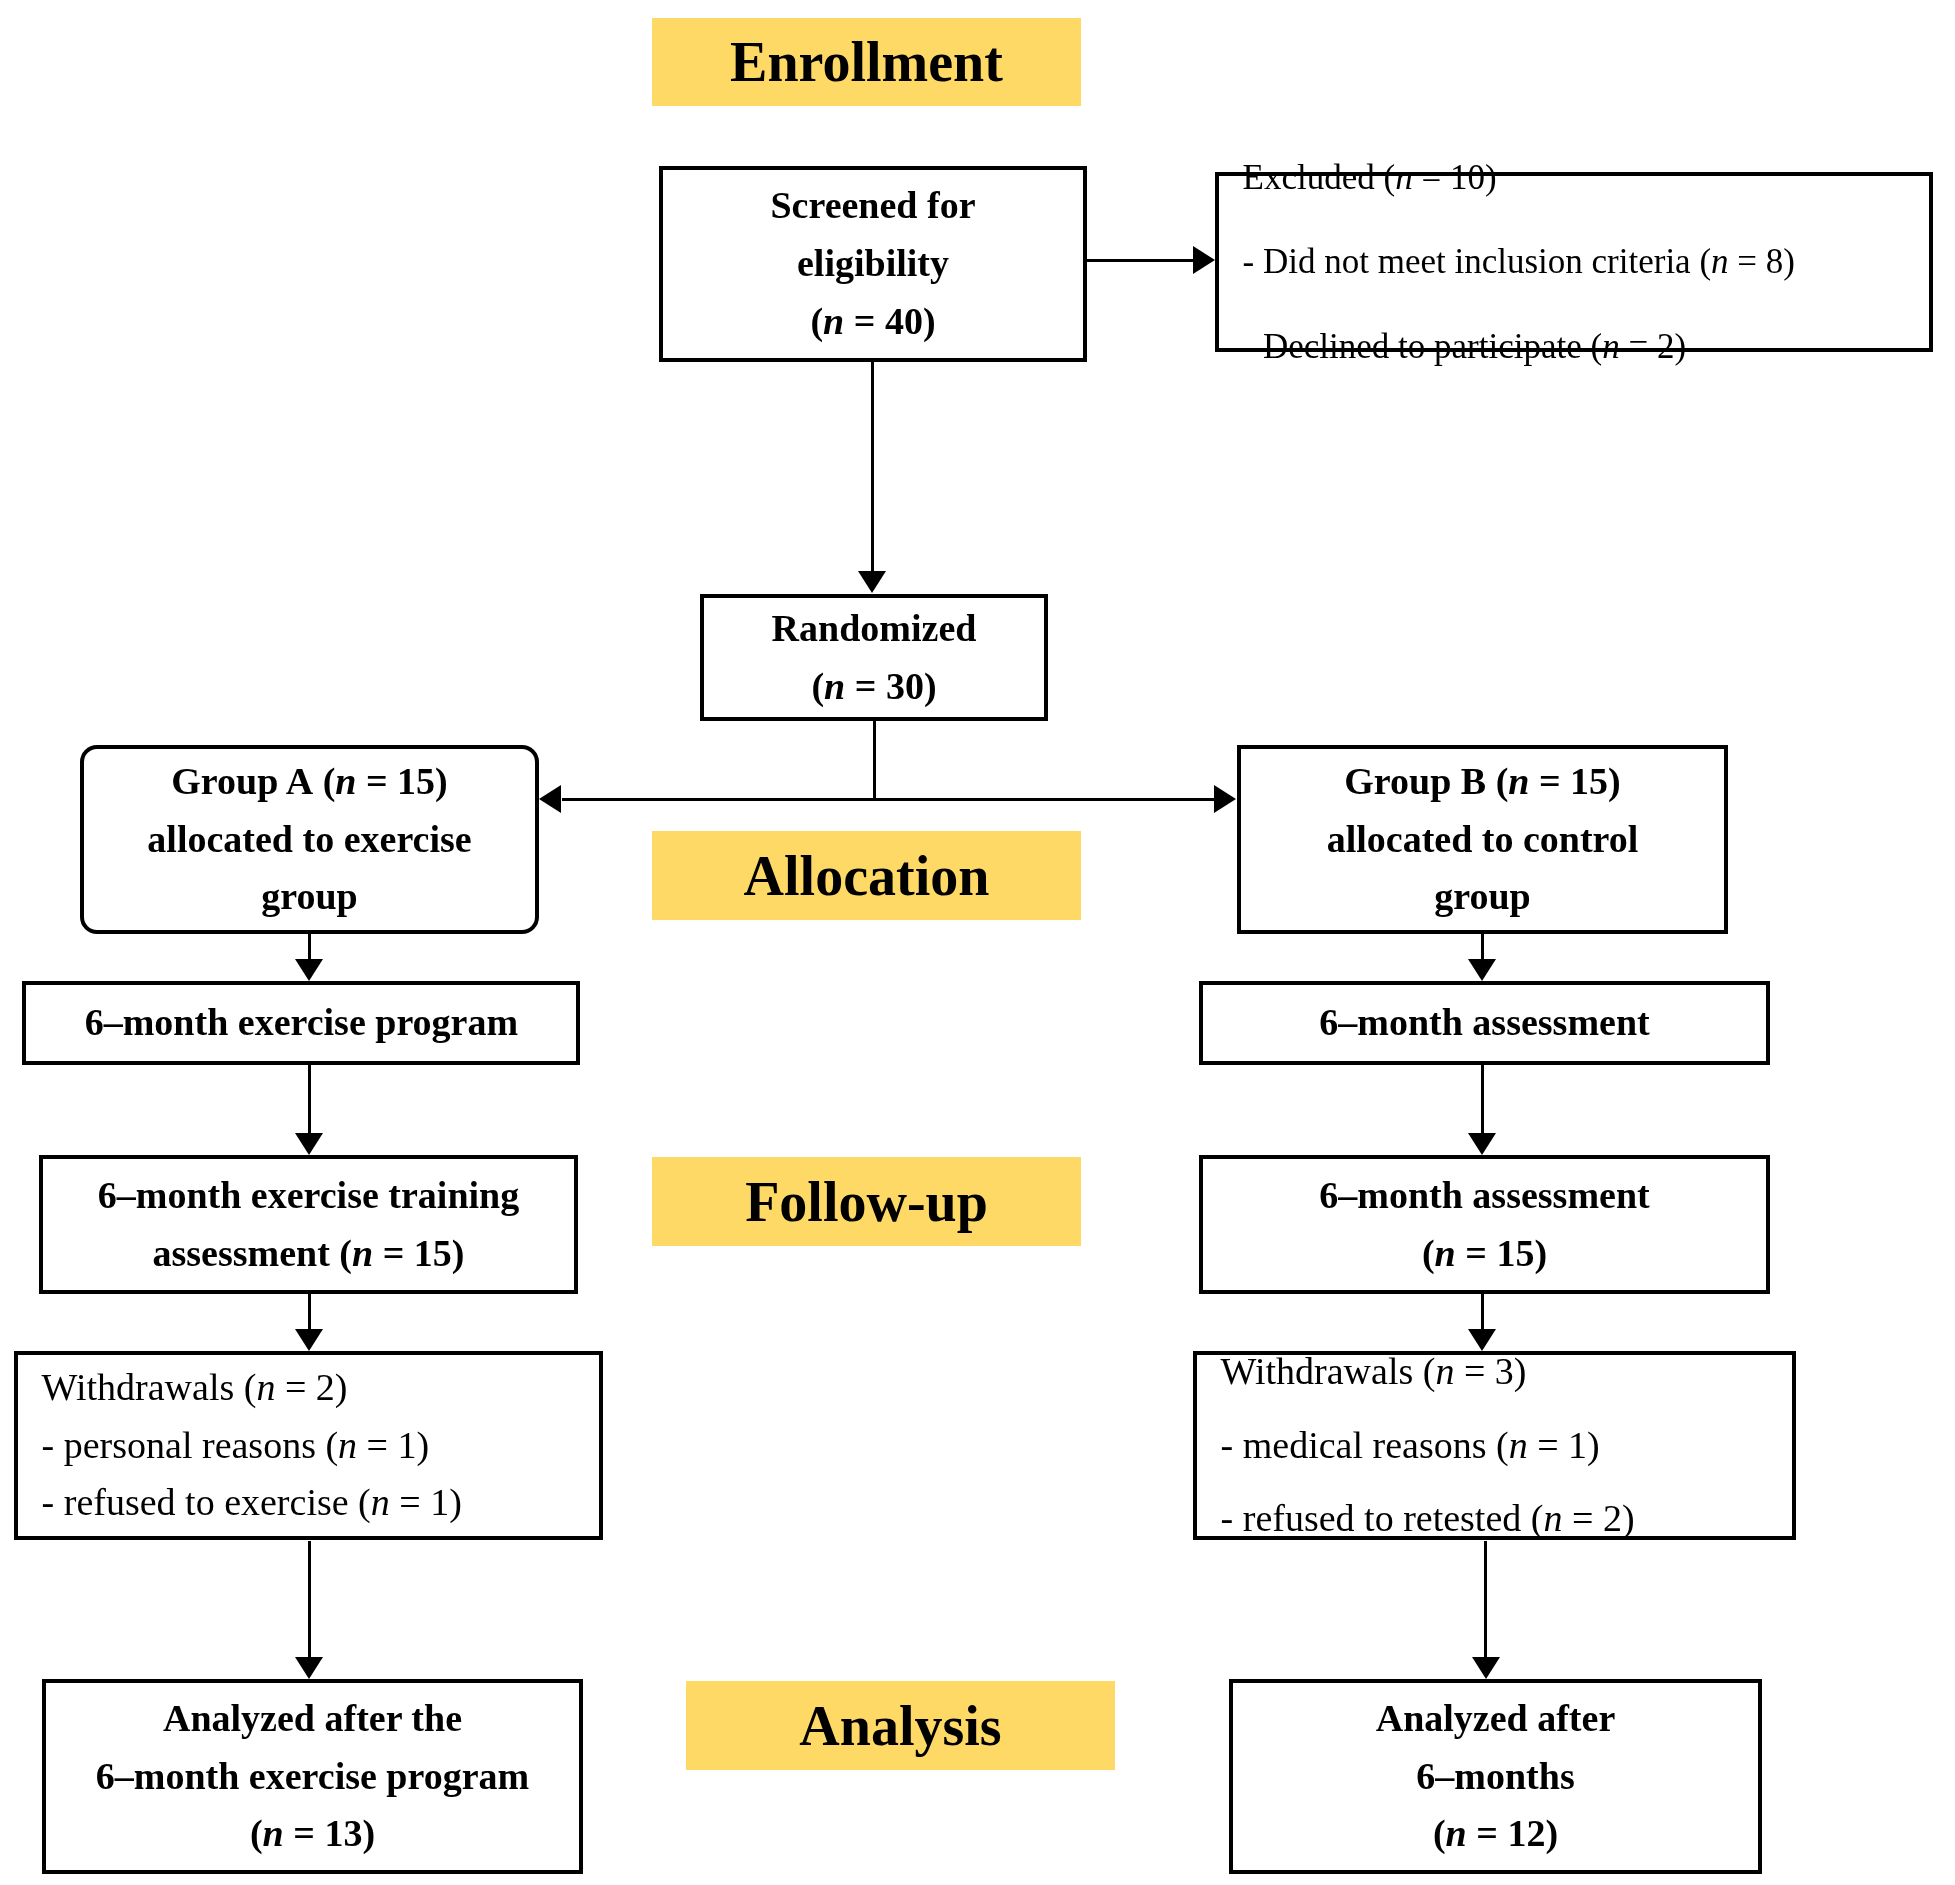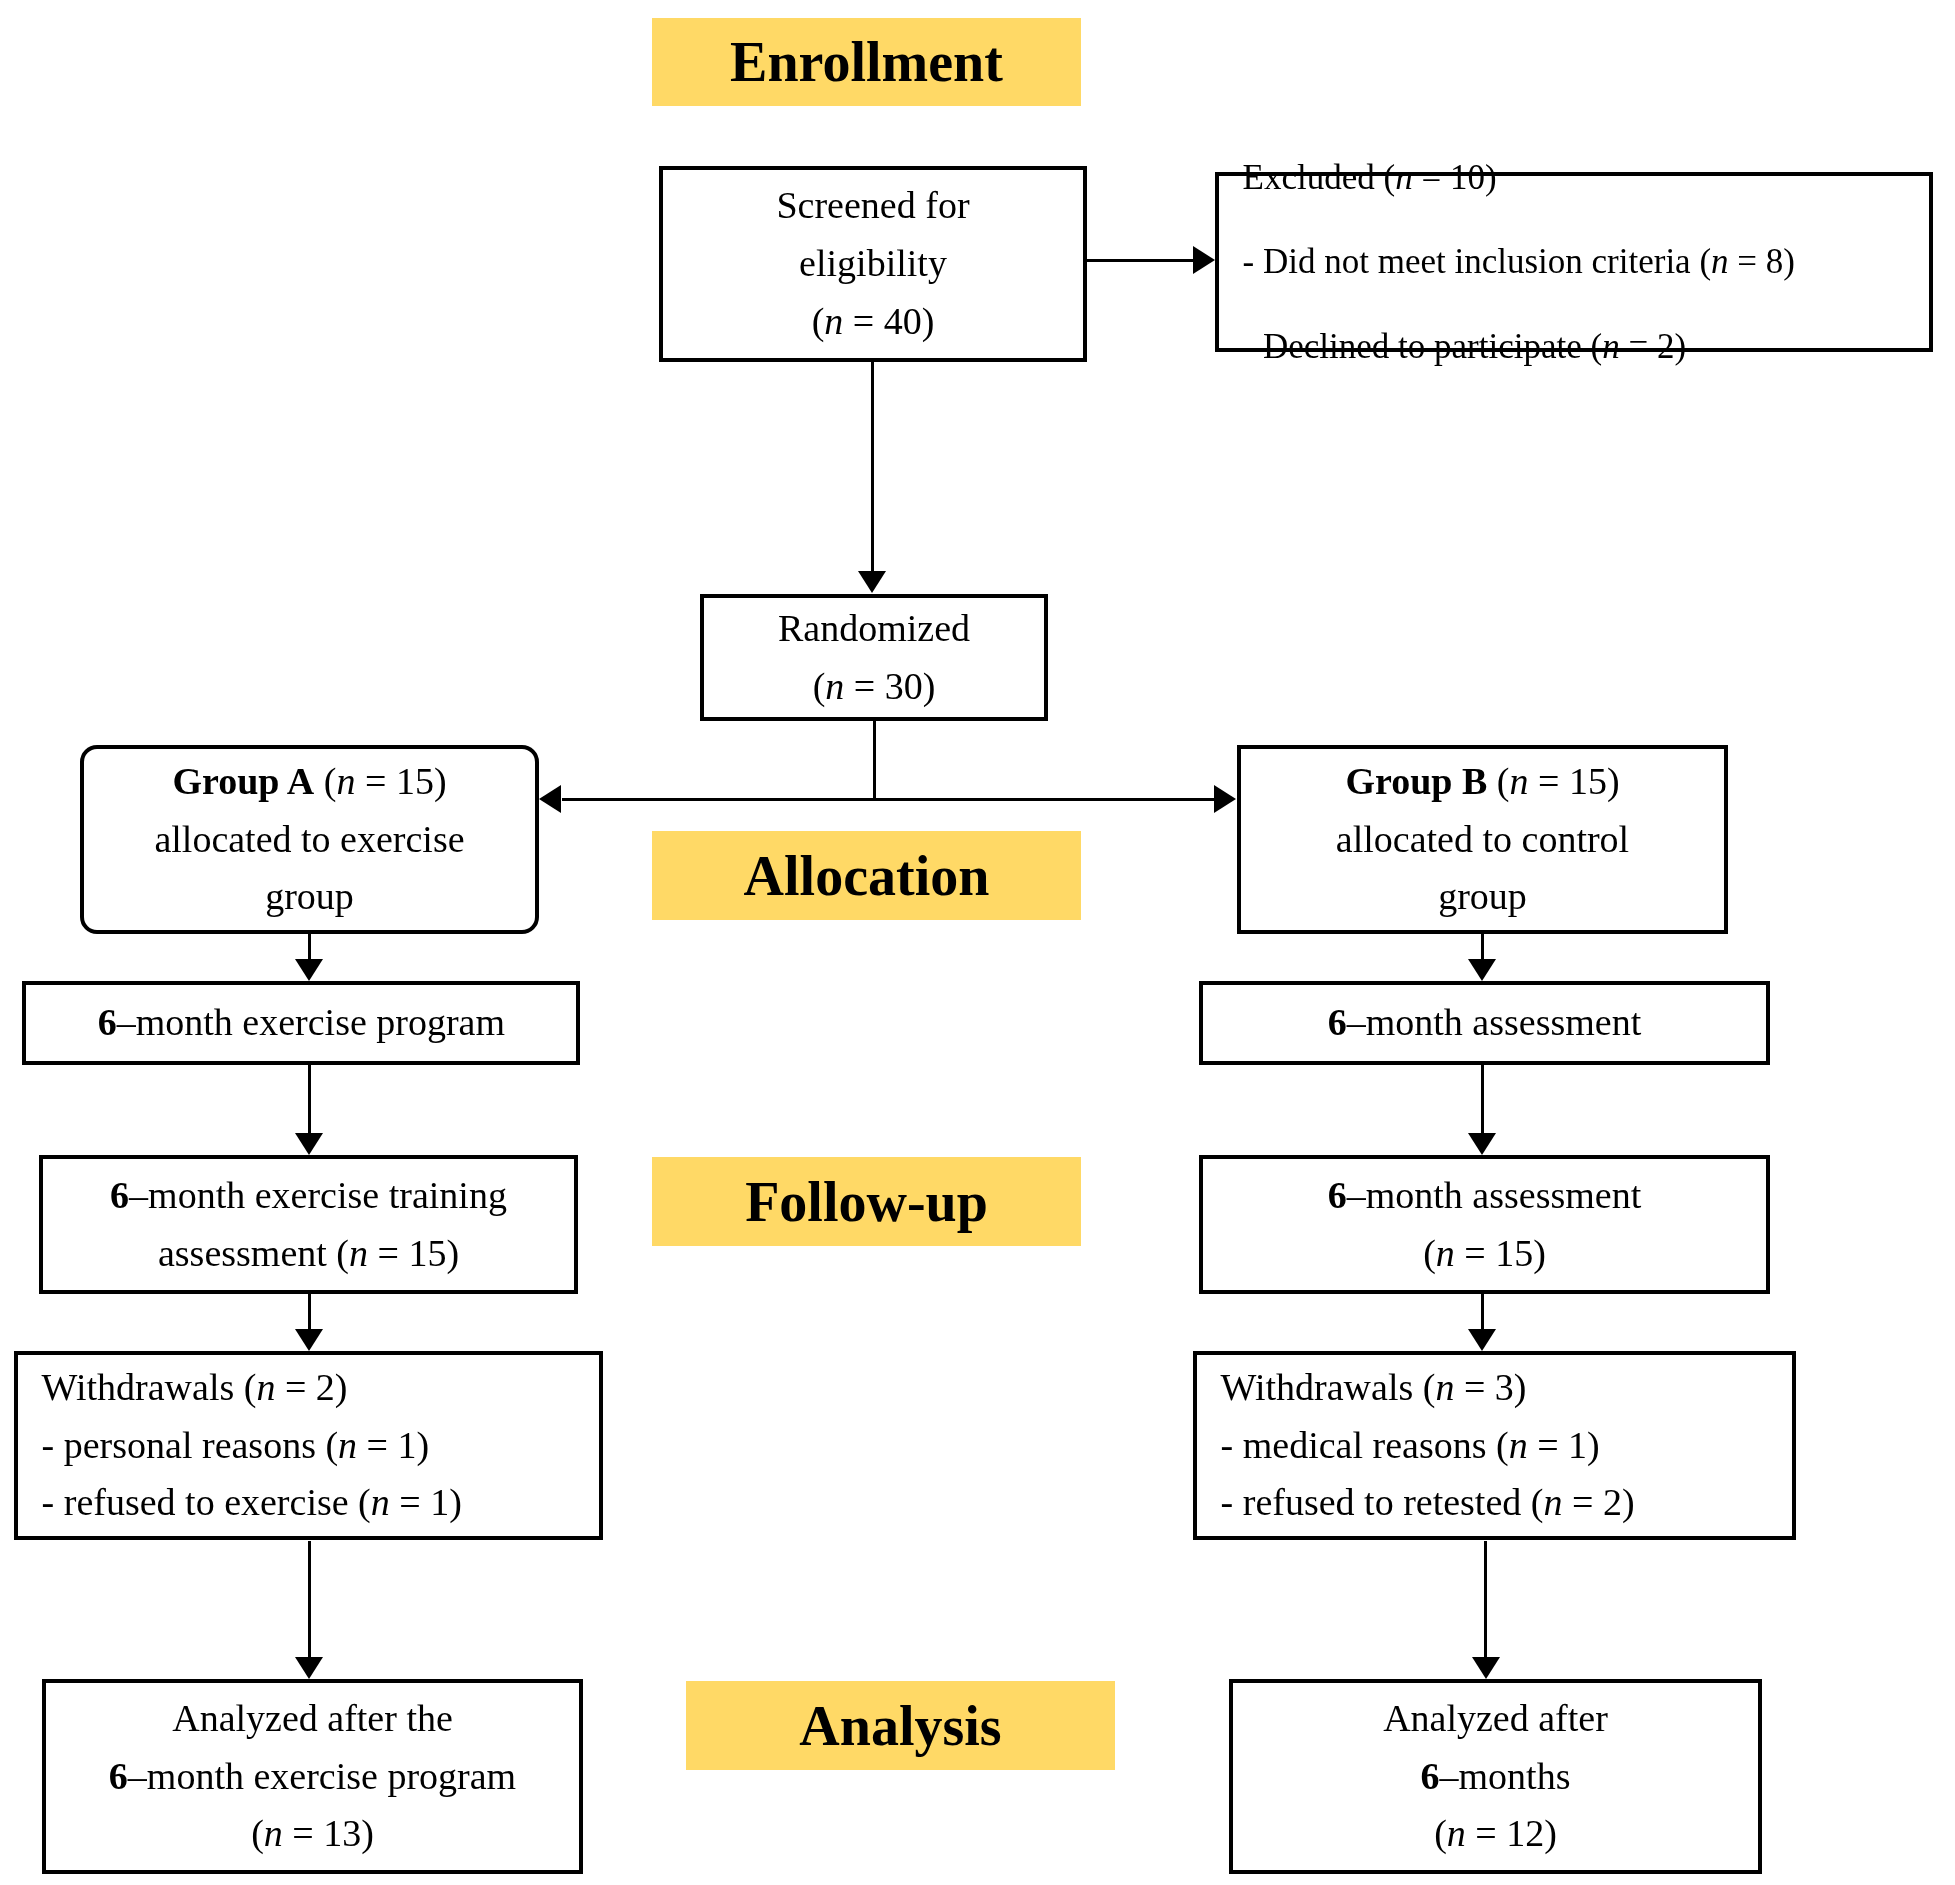--- a/index.html
+++ b/index.html
@@ -25,21 +25,21 @@
     position: absolute;
     box-sizing: border-box;
     background: #ffffff;
     border: 4.5px solid #000000;
     display: flex;
     flex-direction: column;
     justify-content: center;
     font-size: 38px;
     line-height: 1.52;
   }
-  .box.center { align-items: center; text-align: center; }
+  .box.center { align-items: center; text-align: center; font-weight: bold; }
   .box.left   { align-items: flex-start; text-align: left; padding-left: 23.6px; padding-right: 9px; }
   .box.small  { font-size: 35px; gap: 31px; }
   .vline, .hline { position: absolute; background: #000000; }
   .ah-down {
     position: absolute; width: 0; height: 0;
     border-left: 14.6px solid transparent;
     border-right: 14.6px solid transparent;
     border-top: 22.4px solid #000000;
   }
   .ah-right {
@@ -63,21 +63,21 @@
   #box-screened    { left: 659px; top: 166px;  width: 428px;  height: 196px; }
   #box-excluded    { left: 1215px; top: 172px;  width: 718px; height: 180px; }
   #box-randomized  { left: 700px; top: 594px; width: 348px;  height: 127px; }
   #box-group-a     { left: 80px;  top: 745px; width: 459px;  height: 189px; border-radius: 17px; }
   #box-group-b     { left: 1237px; top: 745px; width: 491px;  height: 189px; }
   #box-program-a   { left: 22.4px;   top: 981px; width: 558px;  height: 84px; }
   #box-assess-b1   { left: 1199px; top: 981px; width: 571px; height: 84px; }
   #box-training-a  { left: 39px;   top: 1155px; width: 539px;  height: 139px; }
   #box-assess-b2   { left: 1199px; top: 1155px; width: 571px; height: 139px; }
   #box-withdraw-a  { left: 14px;   top: 1351px; width: 589px; height: 189px; }
-  #box-withdraw-b  { left: 1193px; top: 1351px; width: 603px; height: 189px; }
+  #box-withdraw-b  { left: 1193px; top: 1351px; width: 603px; height: 189px; gap: 16px; }
   #box-analyzed-a  { left: 42px;   top: 1679px; width: 541px;  height: 195px; }
   #box-analyzed-b  { left: 1229px; top: 1679px; width: 533px;  height: 195px; }
   
   #ln-screened-excluded { left: 1087px; top: 259px;  width: 108px;  height: 3.4px; }
   #ah-excluded          { left: 1193px; top: 246px; }
   #ln-screened-random   { left: 871px; top: 362px;  width: 3.4px; height: 209px; }
   #ah-randomized        { left: 858px; top: 571px; }
   #ln-random-branch     { left: 873px; top: 721px; width: 3.4px; height: 79px; }
   #ln-branch            { left: 562px; top: 798px; width: 653px; height: 3.4px; }
   #ah-group-a           { left: 539px;  top: 785px; }

